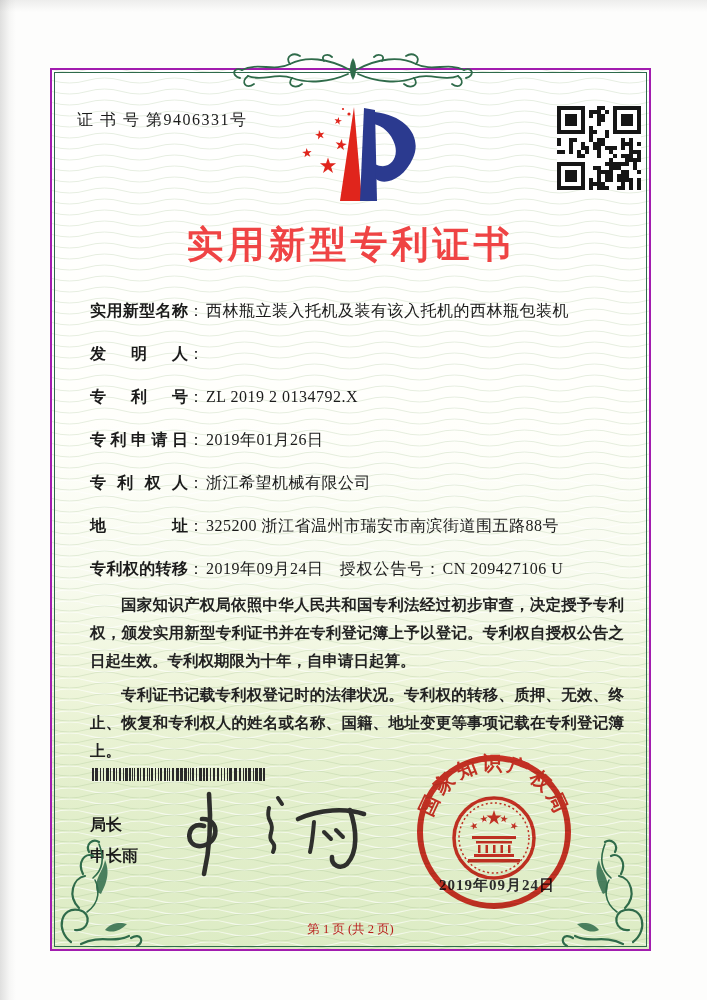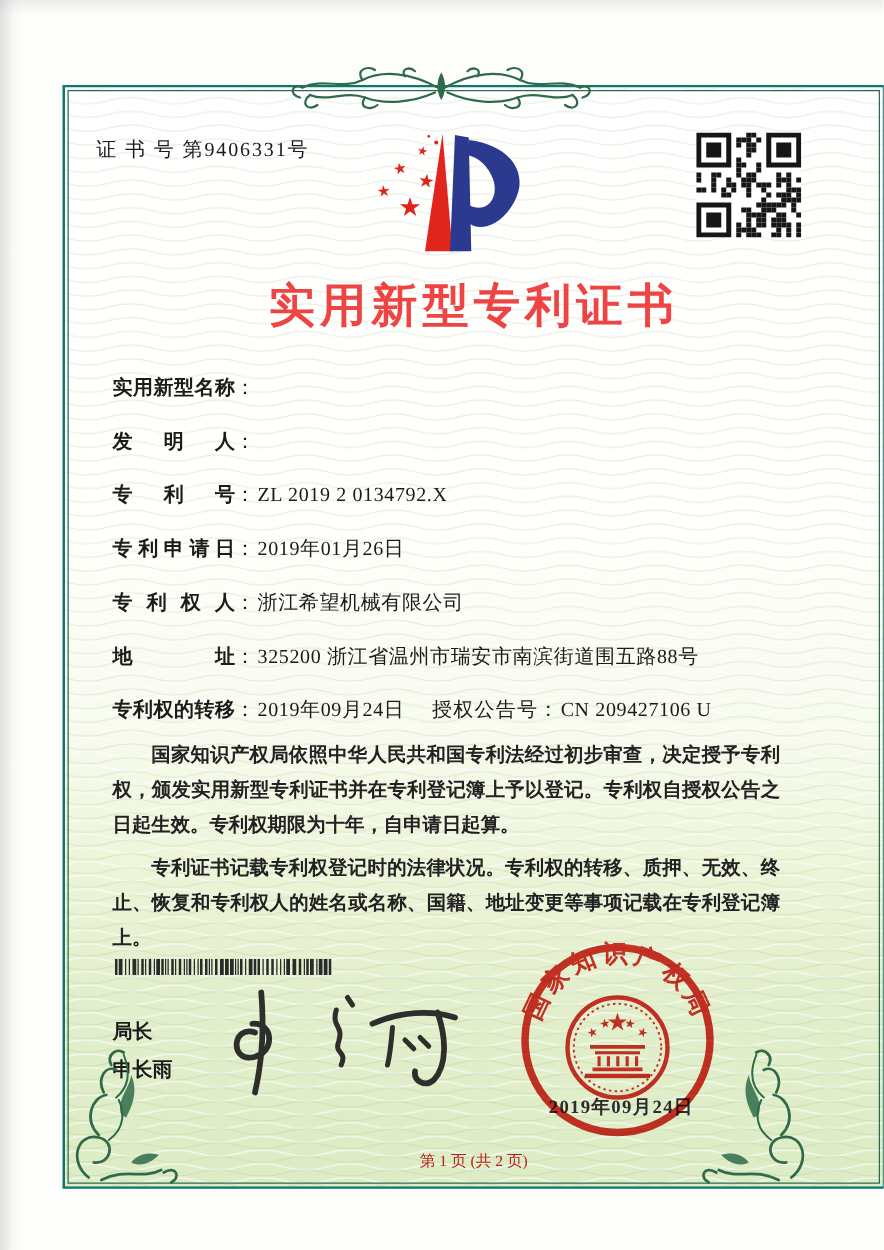--- a/index.html
+++ b/index.html
@@ -5,42 +5,42 @@
   html,body{margin:0;padding:0;background:#ffffff;}
   body{width:707px;height:1000px;position:relative;overflow:hidden;
        font-family:"Liberation Serif","DejaVu Serif",serif;color:#1b1b1b;}
   .scan{position:absolute;inset:0;background:#fdfdfc;}
   
   .edge-left{position:absolute;left:0;top:0;bottom:0;width:16px;
     background:linear-gradient(90deg,rgba(90,90,90,.18),rgba(120,120,120,.05) 60%,transparent);pointer-events:none;z-index:9;}
   .edge-top{position:absolute;left:0;top:0;right:0;height:12px;
     background:linear-gradient(180deg,rgba(120,120,120,.12),transparent);pointer-events:none;z-index:9;}
 
-  .frame{position:absolute;left:50px;top:68px;width:658px;height:883px;
-         border:2px solid #0f766e;box-sizing:border-box;}
+  .frame{position:absolute;left:50px;top:68px;width:601px;height:883px;
+         border:2px solid #a21caf;box-sizing:border-box;}
   .innerline{position:absolute;inset:2px;border:1px solid #2e6b4c;pointer-events:none;z-index:2;}
   .bg{position:absolute;inset:0;
       background:linear-gradient(180deg,#ffffff 0%,#fffffb 40%,#f8fbef 58%,#eef5da 70%,#e3efcc 82%,#ddecc5 100%);}
   .waves{position:absolute;inset:0;width:100%;height:100%;z-index:1;}
 
   .certno{position:absolute;left:25px;top:40px;font-size:16px;letter-spacing:1.5px;
           font-weight:500;z-index:3;}
   .logo{position:absolute;left:240px;top:34px;z-index:3;}
   .qr{position:absolute;left:505px;top:36px;width:84px;height:84px;z-index:3;}
   .title{position:absolute;left:0;right:0;top:150px;margin:0;text-align:center;
          font-size:37px;font-weight:bold;letter-spacing:4px;color:#ef4444;z-index:3;}
 
   .fields{position:absolute;left:38px;top:230px;right:30px;z-index:3;
           display:flex;flex-direction:column;gap:21px;font-size:16px;}
   .frow{display:flex;align-items:baseline;line-height:22px;white-space:nowrap;}
   .flabel{display:inline-block;width:98px;text-align:justify;text-align-last:justify;
           font-weight:700;}
   .fcolon{display:inline-block;width:18px;font-weight:500;}
   .fvalue{font-weight:500;letter-spacing:.5px;}
-  .pair2{margin-left:22px;display:inline-flex;align-items:center;}
+  .pair2{margin-left:16px;display:inline-flex;align-items:center;}
   .flabel2{display:inline-block;font-weight:500;letter-spacing:1px;}
 
   .paras{position:absolute;left:38px;top:521px;width:534px;z-index:3;
          font-size:15.5px;line-height:28px;font-weight:600;color:#222;text-align:justify;}
   .paras p{margin:0;text-indent:2em;}
   .paras p + p{margin-top:6px;}
 
   .barcode{position:absolute;left:38px;top:697px;width:178px;height:13px;z-index:3;}
 
   .signer-title{position:absolute;left:38px;top:745px;font-size:16px;font-weight:600;z-index:3;}
@@ -281,20 +281,21 @@
           <rect x="4" y="60" width="20" height="20" fill="#fff"></rect>
           <rect x="8" y="64" width="12" height="12" fill="#161616"></rect>
         </svg></div>
 
     <h1 class="title">实用新型专利证书</h1>
 
     <div class="fields">
       <div class="frow">
         <span class="flabel">实用新型名称</span>
           <span class="fcolon">：</span>
+          <span class="fvalue">西林瓶立装入托机及装有该入托机的西林瓶包装机</span>
       </div>
       <div class="frow">
         <span class="flabel">发明人</span>
           <span class="fcolon">：</span>
       </div>
       <div class="frow">
         <span class="flabel">专利号</span>
           <span class="fcolon">：</span>
           <span class="fvalue">ZL 2019 2 0134792.X</span>
       </div>

